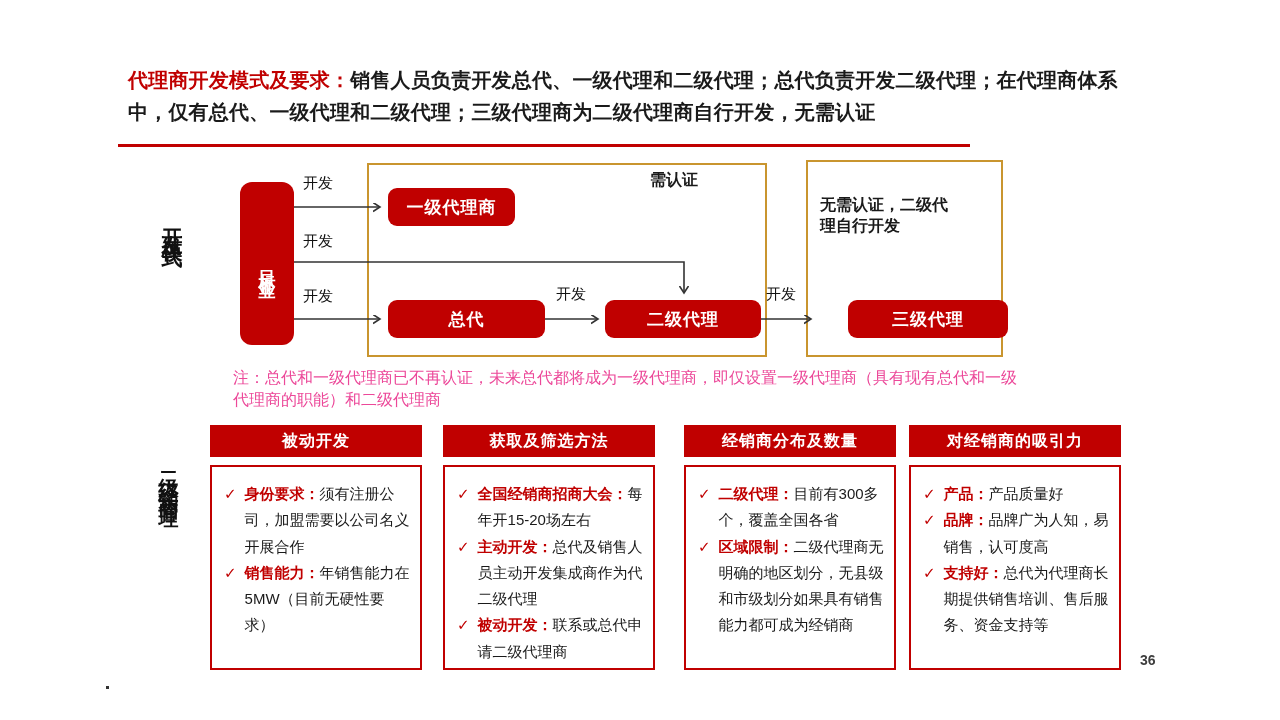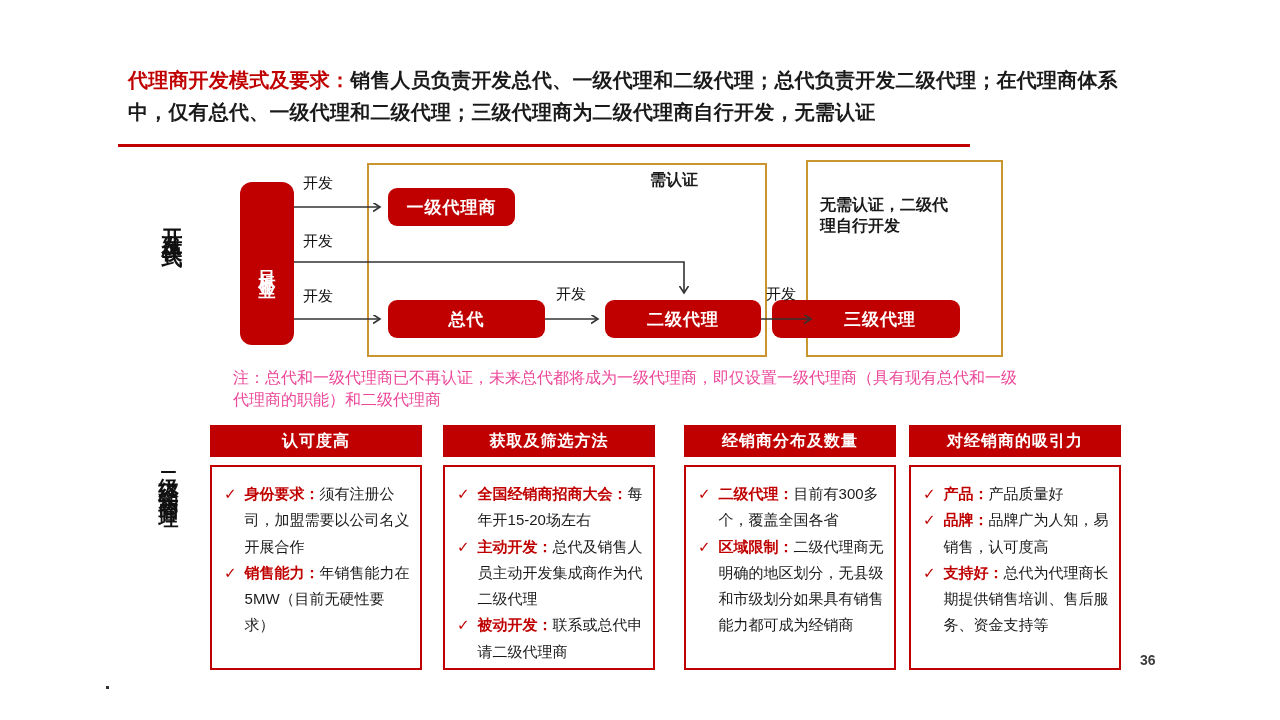--- a/index.html
+++ b/index.html
@@ -49,21 +49,21 @@
     color:#fff;font-size:17px;font-weight:bold;letter-spacing:4px;
   }
   .node{
     position:absolute;height:38px;background:var(--red);border-radius:9px;
     display:flex;align-items:center;justify-content:center;
     color:#fff;font-size:17px;font-weight:bold;letter-spacing:1px;
   }
   .n1{left:388px;top:188px;width:127px;}
   .n2{left:388px;top:300px;width:157px;}
   .n3{left:605px;top:300px;width:156px;}
-  .n4{left:772px;top:300px;width:160px;padding-left:28px;}
+  .n4{left:848px;top:300px;width:160px;}
   .arrows{position:absolute;left:0;top:0;pointer-events:none;}
   .alabel{position:absolute;font-size:15px;color:#111;}
   .note{
     position:absolute;left:233px;top:367px;width:788px;
     font-size:16px;line-height:1.4;color:#ec4899;
   }
   .col{position:absolute;top:425px;width:212px;}
   .c0{left:210px;} .c1{left:443px;} .c2{left:676px;padding-left:8px;} .c3{left:909px;}
   .col-header{
     height:32px;background:var(--red);
@@ -126,21 +126,21 @@
   <div class="alabel" style="left:303px;top:232px;">开发</div>
   <div class="alabel" style="left:303px;top:287px;">开发</div>
   <div class="alabel" style="left:556px;top:285px;">开发</div>
   <div class="alabel" style="left:766px;top:285px;">开发</div>
 
   <div class="note">注：总代和一级代理商已不再认证，未来总代都将成为一级代理商，即仅设置一级代理商（具有现有总代和一级代理商的职能）和二级代理商</div>
 
   <div class="vlabel mgmt">二级经销商管理</div>
 
   <div class="col c0">
-    <div class="col-header">认可度高</div>
+    <div class="col-header">被动开发</div>
     <div class="col-body">
       <div class="bullet">
         <span class="check">✓</span>
         <span class="btext"><span class="lead">身份要求：</span><span>须有注册公司，加盟需要以公司名义开展合作</span></span>
       </div>
       <div class="bullet">
         <span class="check">✓</span>
         <span class="btext"><span class="lead">销售能力：</span><span>年销售能力在5MW（目前无硬性要求）</span></span>
       </div>
     </div>

